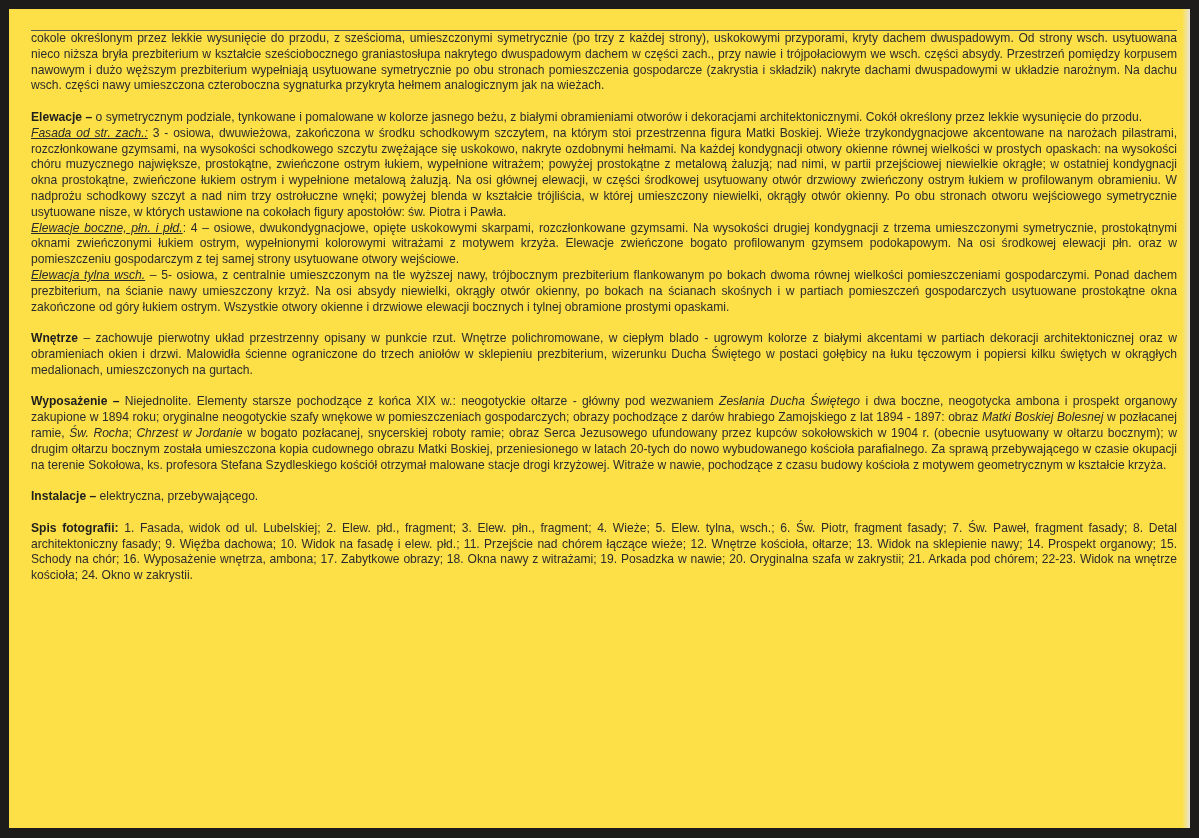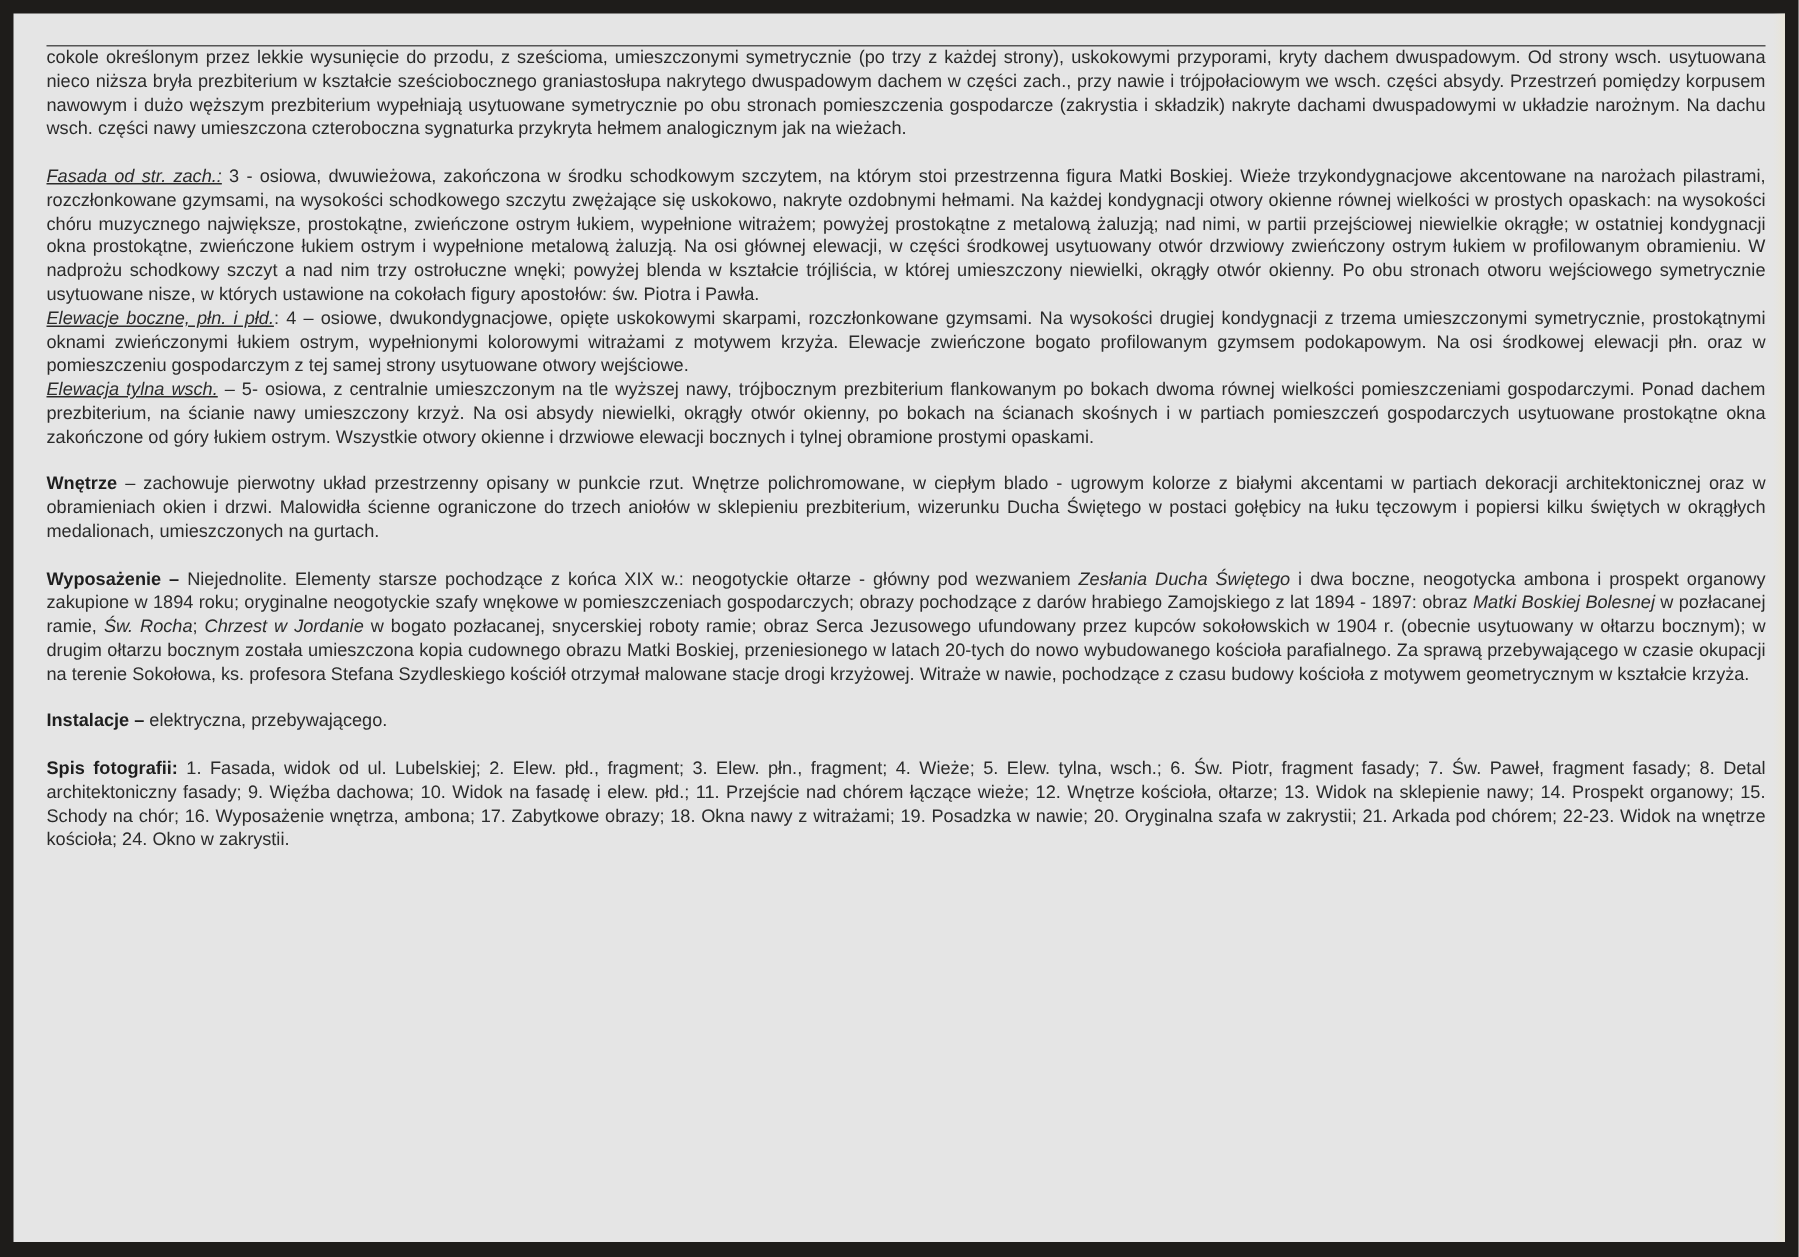--- a/index.html
+++ b/index.html
@@ -5,21 +5,21 @@
   html, body { margin: 0; padding: 0; }
   body {
     width: 1199px; height: 838px; overflow: hidden;
     background: #1e1c1a;
     font-family: "Liberation Sans", sans-serif;
   }
   .page {
     position: absolute;
     left: 9px; top: 9px;
     width: 1181px; height: 819px;
-    background: #e5e5e5;
+    background: #fde047;
     overflow: hidden;
   }
   .page::after {
     content: ""; position: absolute; right: 0; top: 0; bottom: 0; width: 8px;
     background: linear-gradient(to right, rgba(240,238,230,0), #e8e4d8);
   }
   .rule {
     position: absolute;
     left: 22px; top: 21px;
     width: 1146px; height: 1px;
@@ -44,20 +44,21 @@
 
 <div class="page">
   <div class="rule"></div>
   <div class="content">
 
     <p class="para">cokole określonym przez lekkie wysunięcie do przodu, z sześcioma, umieszczonymi symetrycznie (po trzy z każdej strony), uskokowymi przyporami, kryty dachem dwuspadowym. Od strony wsch. usytuowana nieco niższa bryła prezbiterium w kształcie sześciobocznego graniastosłupa nakrytego dwuspadowym dachem w części zach., przy nawie i trójpołaciowym we wsch. części absydy. Przestrzeń pomiędzy korpusem nawowym i dużo węższym prezbiterium wypełniają usytuowane symetrycznie po obu stronach pomieszczenia gospodarcze (zakrystia i składzik) nakryte dachami dwuspadowymi w układzie narożnym. Na dachu wsch. części nawy umieszczona czteroboczna sygnaturka przykryta hełmem analogicznym jak na wieżach.</p>
 
     <div class="gap"></div>
 
     <div>
+      <p class="para"><span class="b">Elewacje –</span><span> o symetrycznym podziale, tynkowane i pomalowane w kolorze jasnego beżu, z białymi obramieniami otworów i dekoracjami architektonicznymi. Cokół określony przez lekkie wysunięcie do przodu.</span></p>
       <p class="para"><span class="u">Fasada od str. zach.:</span><span> 3 - osiowa, dwuwieżowa, zakończona w środku schodkowym szczytem, na którym stoi przestrzenna figura Matki Boskiej. Wieże trzykondygnacjowe akcentowane na narożach pilastrami, rozczłonkowane gzymsami, na wysokości schodkowego szczytu zwężające się uskokowo, nakryte ozdobnymi hełmami. Na każdej kondygnacji otwory okienne równej wielkości w prostych opaskach: na wysokości chóru muzycznego największe, prostokątne, zwieńczone ostrym łukiem, wypełnione witrażem; powyżej prostokątne z metalową żaluzją; nad nimi, w partii przejściowej niewielkie okrągłe; w ostatniej kondygnacji okna prostokątne, zwieńczone łukiem ostrym i wypełnione metalową żaluzją. Na osi głównej elewacji, w części środkowej usytuowany otwór drzwiowy zwieńczony ostrym łukiem w profilowanym obramieniu. W nadprożu schodkowy szczyt a nad nim trzy ostrołuczne wnęki; powyżej blenda w kształcie trójliścia, w której umieszczony niewielki, okrągły otwór okienny. Po obu stronach otworu wejściowego symetrycznie usytuowane nisze, w których ustawione na cokołach figury apostołów: św. Piotra i Pawła.</span></p>
       <p class="para"><span class="u">Elewacje boczne, płn. i płd.</span><span>: 4 – osiowe, dwukondygnacjowe, opięte uskokowymi skarpami, rozczłonkowane gzymsami. Na wysokości drugiej kondygnacji z trzema umieszczonymi symetrycznie, prostokątnymi oknami zwieńczonymi łukiem ostrym, wypełnionymi kolorowymi witrażami z motywem krzyża. Elewacje zwieńczone bogato profilowanym gzymsem podokapowym. Na osi środkowej elewacji płn. oraz w pomieszczeniu gospodarczym z tej samej strony usytuowane otwory wejściowe.</span></p>
       <p class="para"><span class="u">Elewacja tylna wsch.</span><span> – 5- osiowa, z centralnie umieszczonym na tle wyższej nawy, trójbocznym prezbiterium flankowanym po bokach dwoma równej wielkości pomieszczeniami gospodarczymi. Ponad dachem prezbiterium, na ścianie nawy umieszczony krzyż. Na osi absydy niewielki, okrągły otwór okienny, po bokach na ścianach skośnych i w partiach pomieszczeń gospodarczych usytuowane prostokątne okna zakończone od góry łukiem ostrym. Wszystkie otwory okienne i drzwiowe elewacji bocznych i tylnej obramione prostymi opaskami.</span></p>
     </div>
 
     <div class="gap"></div>
 
     <p class="para"><span class="b">Wnętrze</span><span> – zachowuje pierwotny układ przestrzenny opisany w punkcie rzut. Wnętrze polichromowane, w ciepłym blado - ugrowym kolorze z białymi akcentami w partiach dekoracji architektonicznej oraz w obramieniach okien i drzwi. Malowidła ścienne ograniczone do trzech aniołów w sklepieniu prezbiterium, wizerunku Ducha Świętego w postaci gołębicy na łuku tęczowym i popiersi kilku świętych w okrągłych medalionach, umieszczonych na gurtach.</span></p>
 
     <div class="gap"></div>

